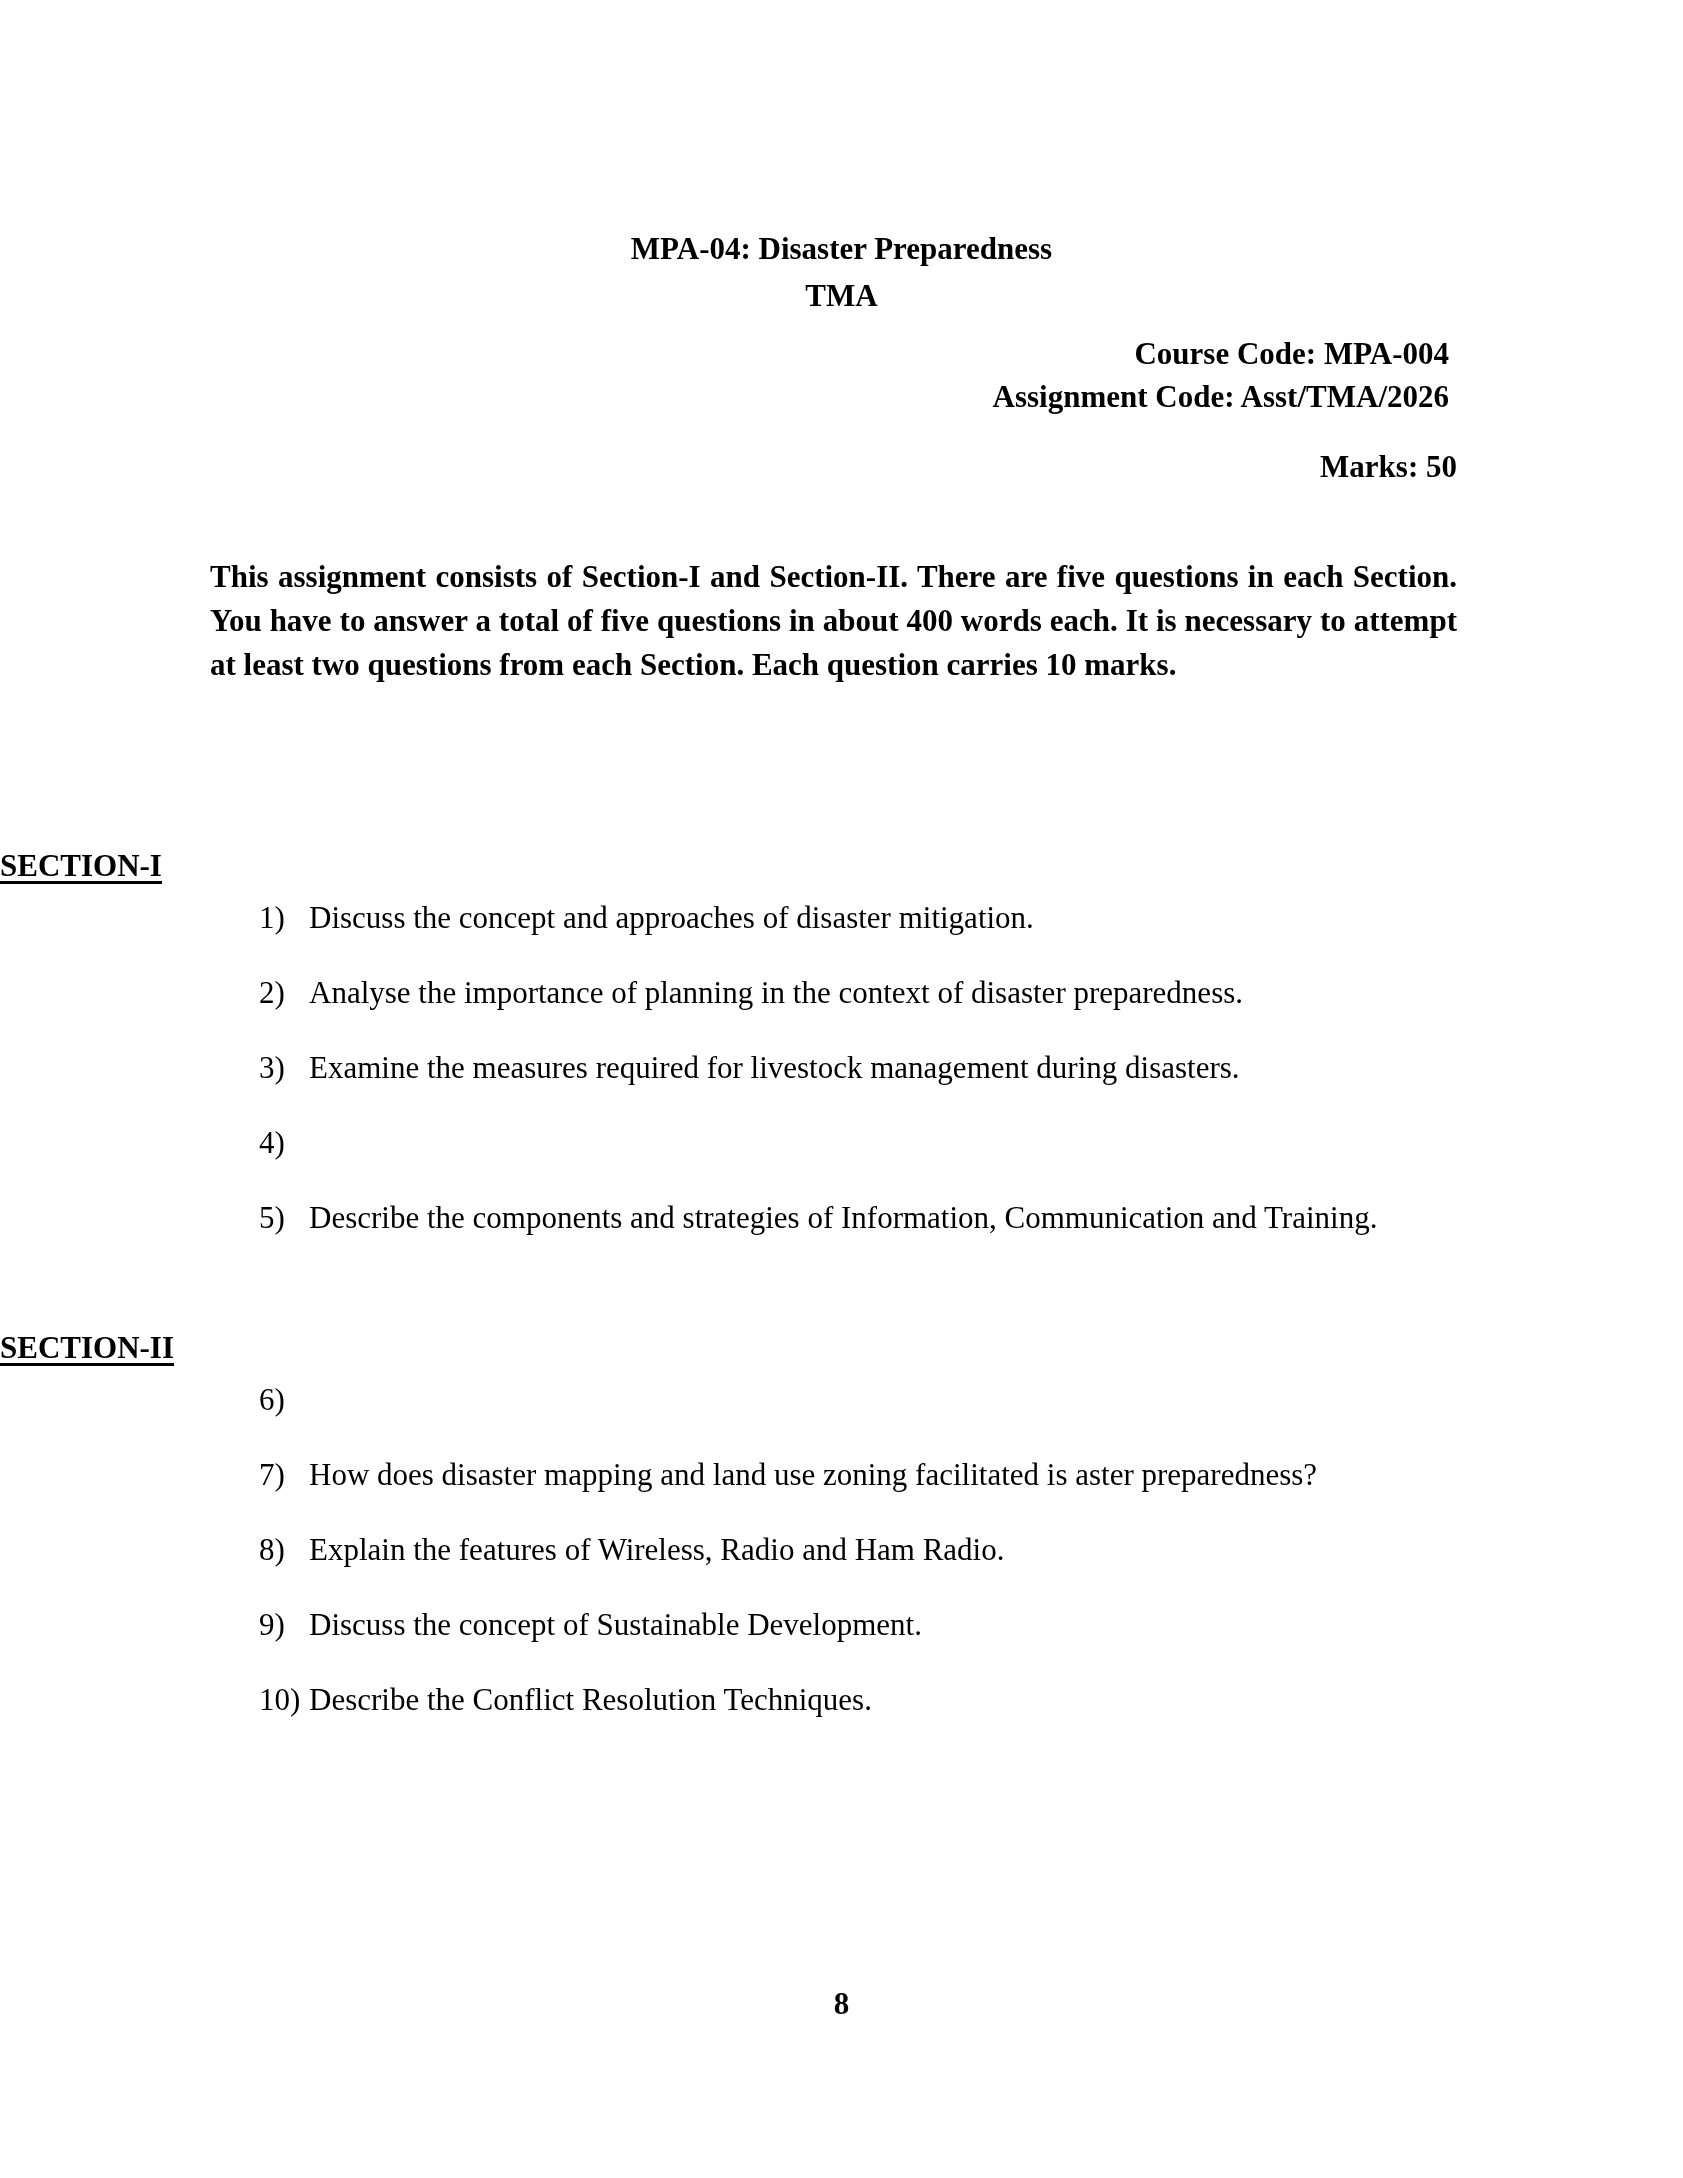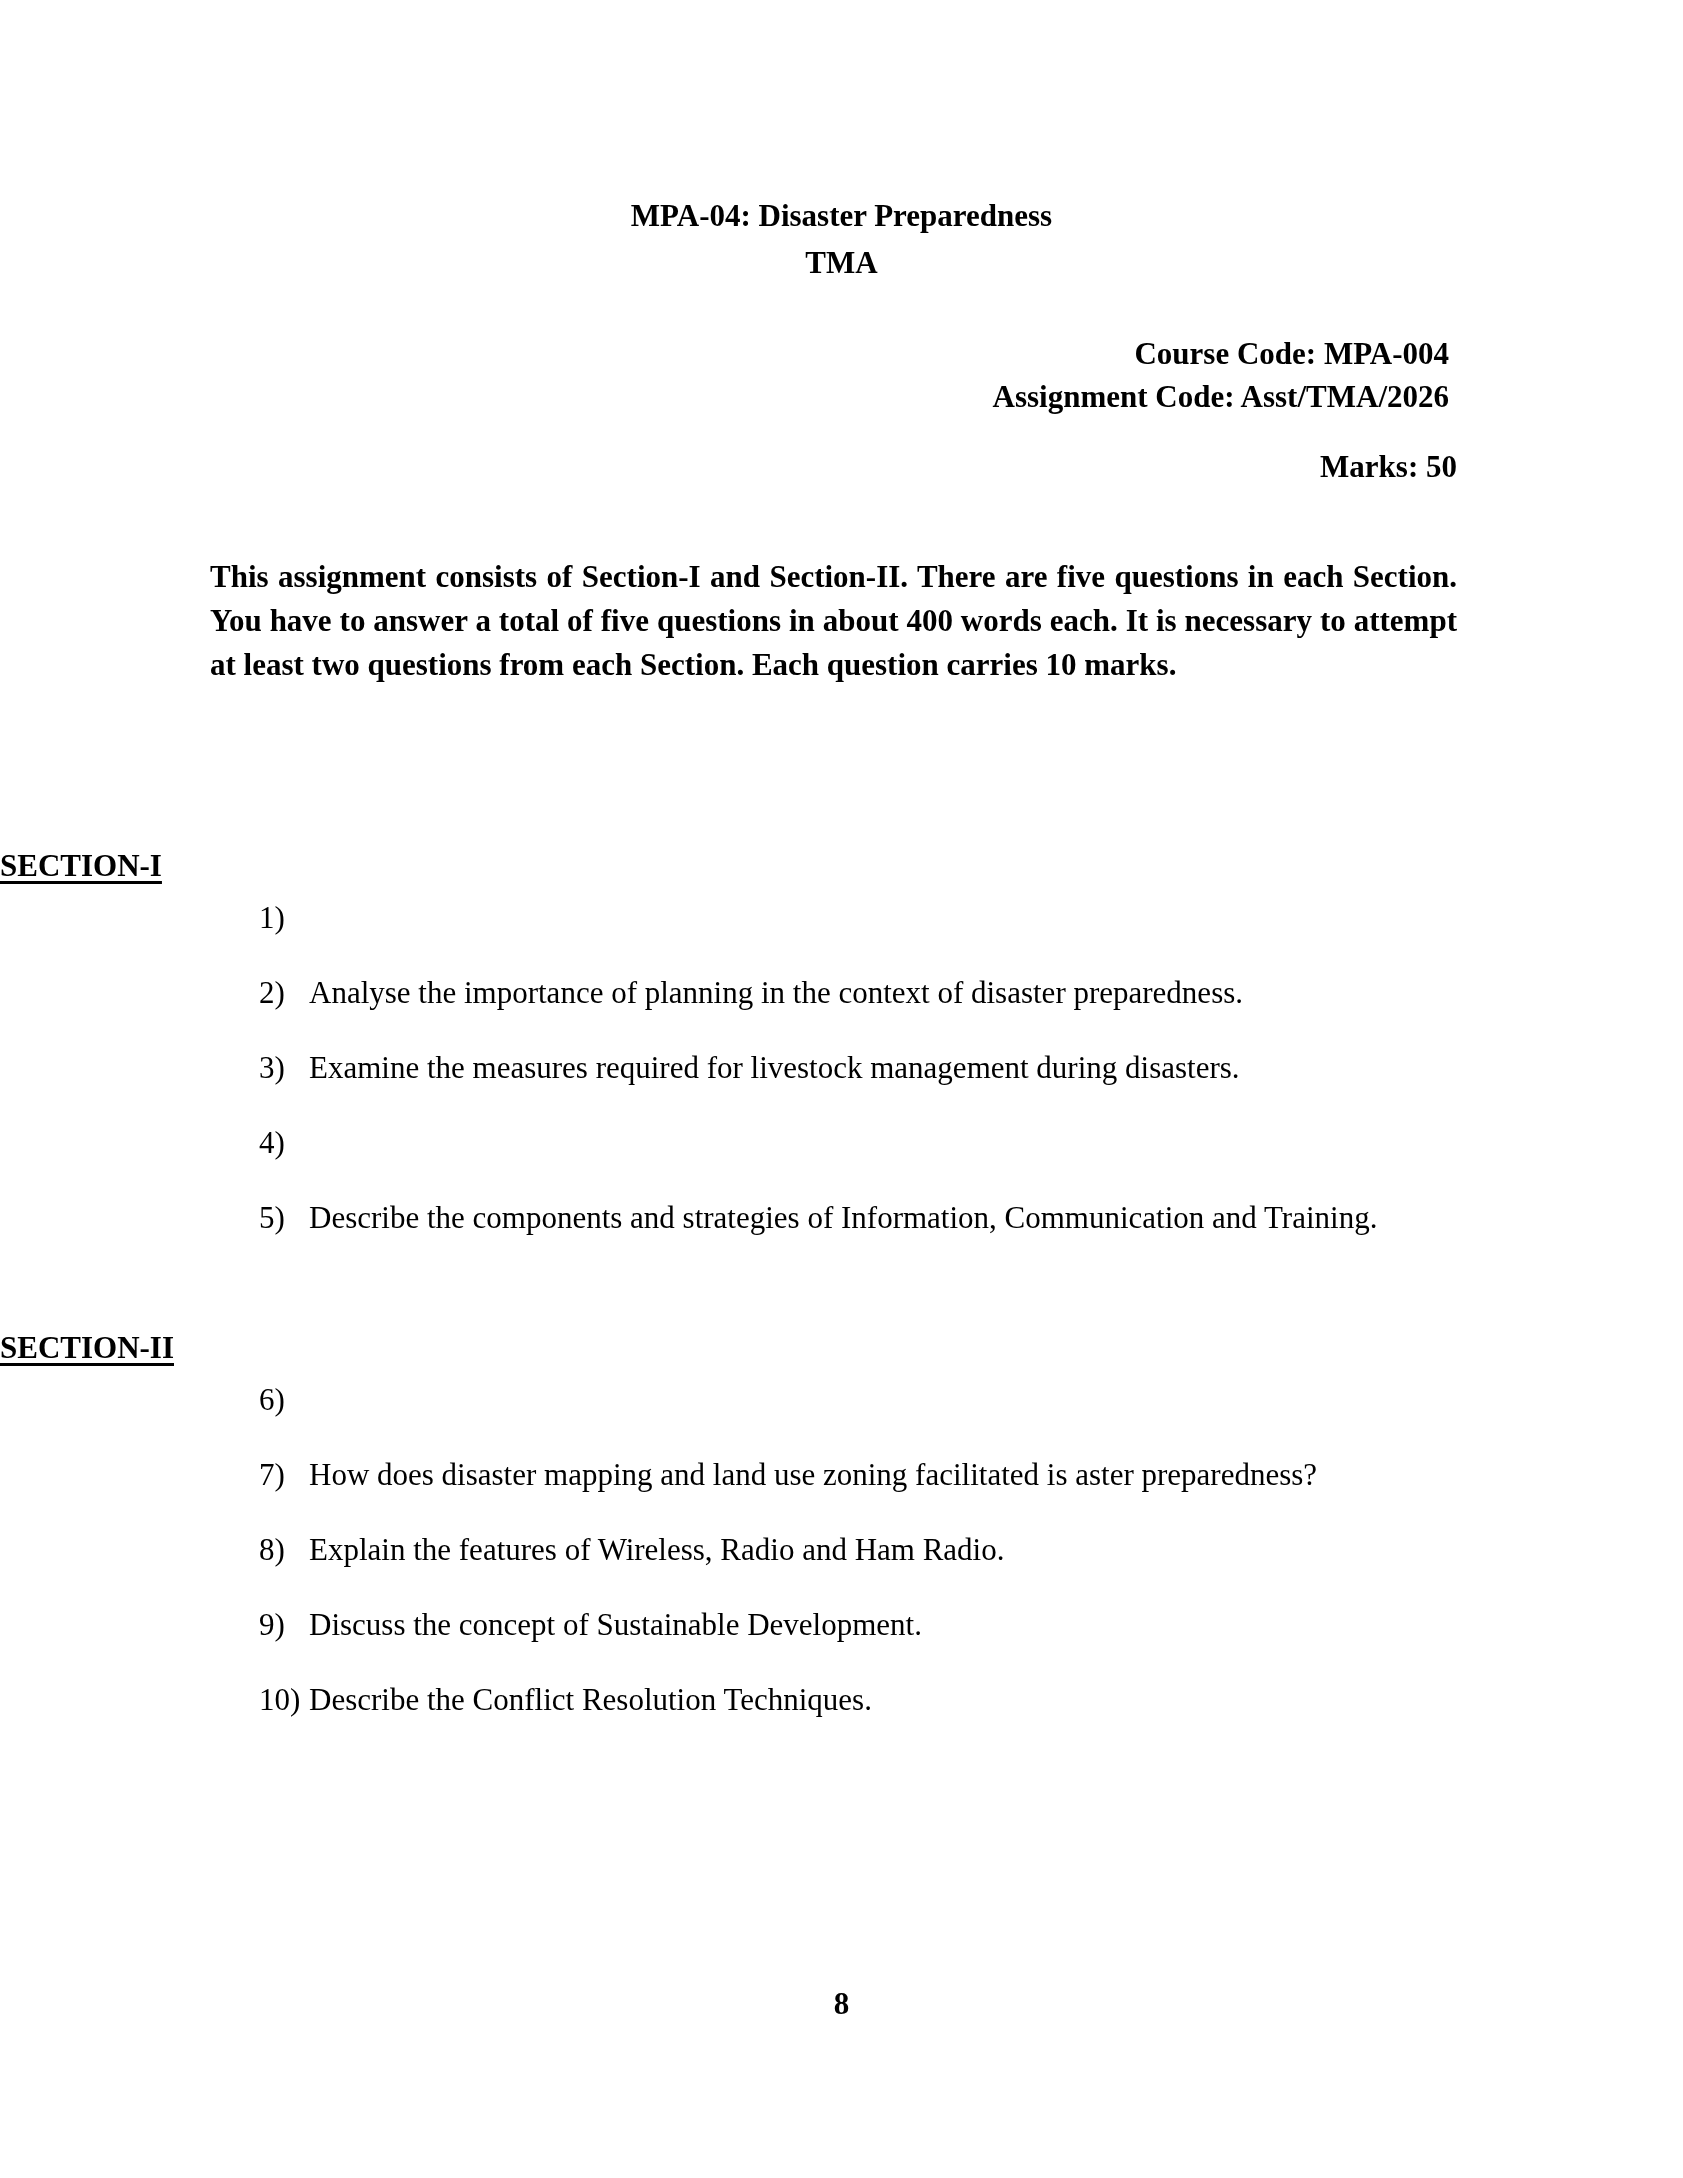--- a/index.html
+++ b/index.html
@@ -15,20 +15,21 @@
       font-family: "Liberation Serif", "DejaVu Serif", serif;
       color: #000000;
     }
     .abs { position: absolute; }
     .title {
       left: 0; width: 1683px;
       text-align: center;
       font-weight: bold;
       font-size: 31px;
       line-height: 40px;
+      margin-top: 33px;
     }
     .title-main { top: 196px; left: 0; width: 1683px; padding-left: 0; }
     .title-sub { top: 243px; }
     .meta {
       right: 231px;
       text-align: right;
       font-weight: bold;
       font-size: 31px;
       line-height: 40px;
       white-space: nowrap;
@@ -99,20 +100,21 @@
 <div class="abs meta meta-course">Course Code: MPA-004</div>
 <div class="abs meta meta-assignment">Assignment Code: Asst/TMA/2026</div>
 <div class="abs meta meta-marks">Marks: 50</div>
 
 <div class="abs instructions">This assignment consists of Section-I and Section-II. There are five questions in each Section. You have to answer a total of five questions in about 400 words each. It is necessary to attempt at least two questions from each Section. Each question carries 10 marks.</div>
 
 <div class="abs section-heading section-1-heading">SECTION-I</div>
 <ol class="abs question-list q-list-1">
   <li class="question">
     <span class="q-num">1)</span>
+    <span class="q-text">Discuss the concept and approaches of disaster mitigation.</span>
   </li>
   <li class="question">
     <span class="q-num">2)</span>
     <span class="q-text">Analyse the importance of planning in the context of disaster preparedness.</span>
   </li>
   <li class="question">
     <span class="q-num">3)</span>
     <span class="q-text">Examine the measures required for livestock management during disasters.</span>
   </li>
   <li class="question">

